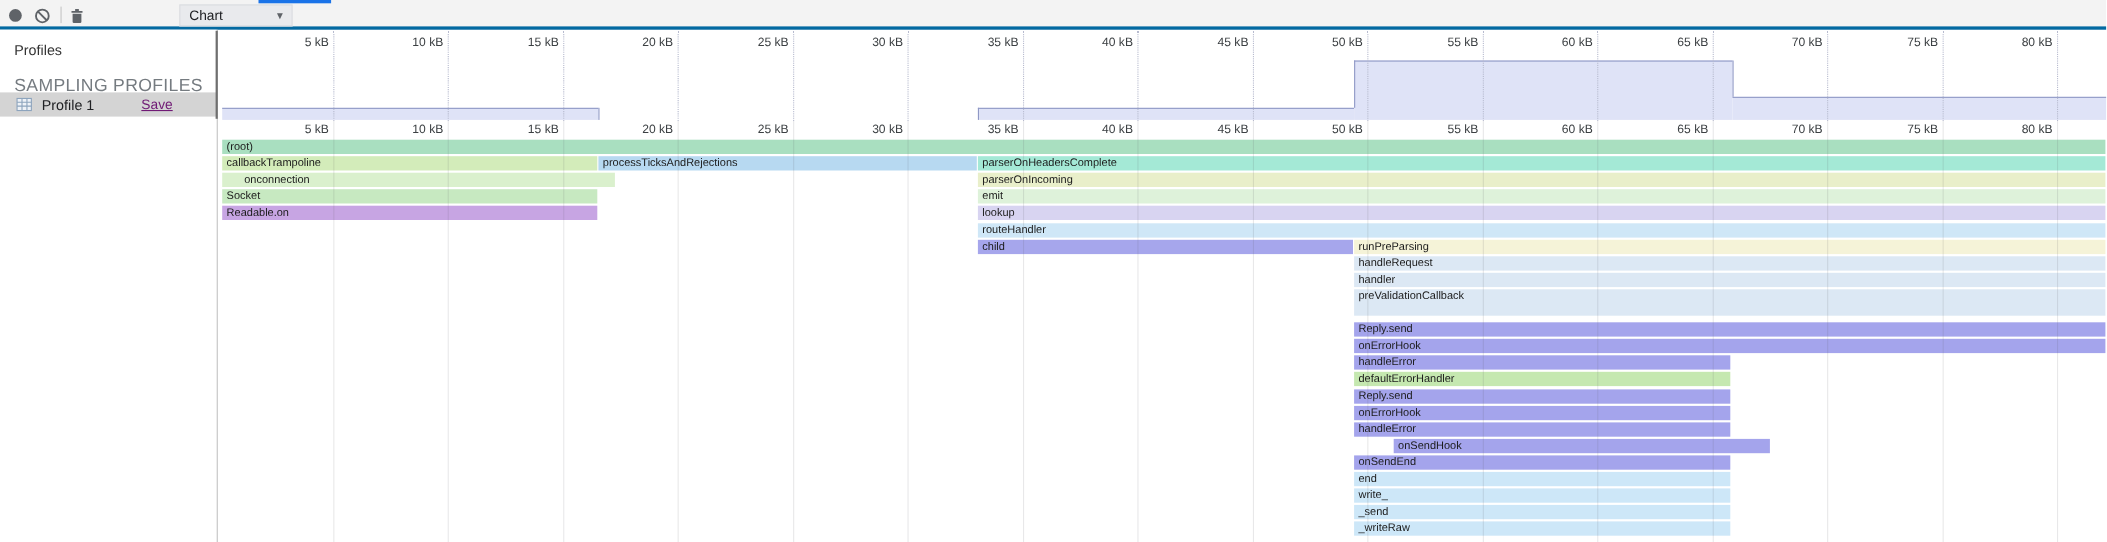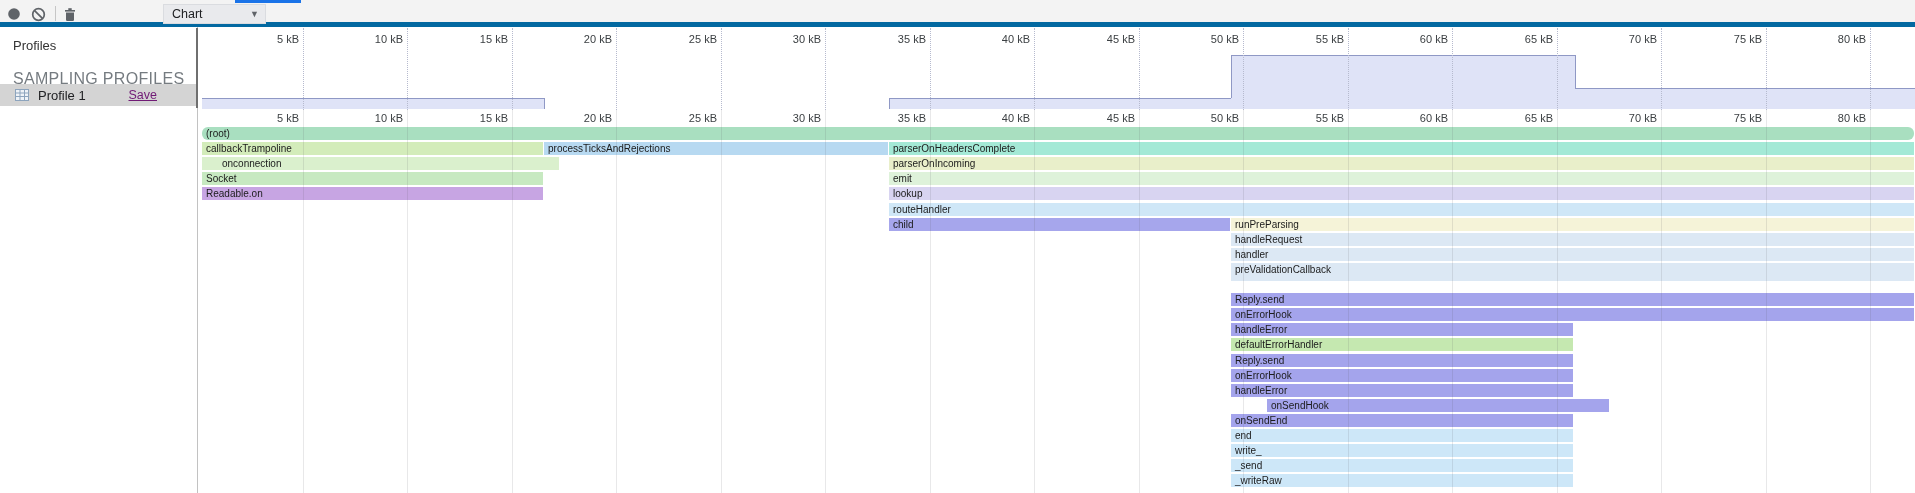--- a/index.html
+++ b/index.html
@@ -1,20 +1,20 @@
 <!DOCTYPE html>
 <html><head>
 <meta charset="utf-8">
 <style>
   html,body{margin:0;padding:0;background:#fff;}
   .screen{position:relative;width:1915px;height:493px;background:#fff;overflow:hidden;
           font-family:"Liberation Sans",sans-serif;-webkit-font-smoothing:antialiased;}
   .abs{position:absolute;}
   
-  .toolbar{left:0;top:0;width:1915px;height:27px;background:#f3f3f3;border-bottom:5px solid #0369a1;box-sizing:border-box;}
+  .toolbar{left:0;top:0;width:1915px;height:27px;background:#f3f3f3;border-bottom:3px solid #0369a1;box-sizing:border-box;}
   .tbtn{position:absolute;top:6px;width:16px;height:16px;display:flex;align-items:center;justify-content:center;cursor:pointer;}
   .tsep{position:absolute;left:55px;top:6px;width:1px;height:15px;background:#c6c6c6;}
   .chart-select{position:absolute;left:163px;top:4px;width:103px;height:20px;background:#e9eaed;border:1px solid #dadce0;
     box-sizing:border-box;display:flex;align-items:center;font-size:12.5px;color:#202124;padding:0 6px 0 8px;cursor:pointer;}
   .chart-select .arrow{margin-left:auto;font-size:9px;color:#5f6368;}
   .tab-indicator{left:235px;top:0;width:66px;height:2.5px;}
   
   .sidebar{left:0;top:27px;width:197px;height:466px;background:#fff;}
   .sb-title{position:absolute;left:13px;top:11px;font-size:13px;color:#333;}
   .sb-section{position:absolute;left:13px;top:43px;font-size:16px;color:#757b80;letter-spacing:.3px;}
@@ -154,21 +154,21 @@
     <div class="ovgrid" style="left: 1870px;"></div>
     <div class="flgrid" style="left: 1870px;"></div>
     <div class="ovstep" style="left: 202px; top: 98px; width: 342px; height: 11px; background: rgb(223, 227, 247); border-top-color: rgb(143, 152, 197);"></div>
     <div class="ovstep" style="left: 889px; top: 98px; width: 342px; height: 11px; background: rgb(223, 227, 247); border-top-color: rgb(143, 152, 197);"></div>
     <div class="ovstep" style="left: 1231px; top: 55px; width: 344px; height: 54px; background: rgb(223, 227, 247); border-top-color: rgb(143, 152, 197);"></div>
     <div class="ovstep" style="left: 1575px; top: 88px; width: 340px; height: 21px; background: rgb(223, 227, 247); border-top-color: rgb(143, 152, 197);"></div>
     <div class="ovedge" style="left: 544px; top: 98px; height: 11px; background: rgb(143, 152, 197);"></div>
     <div class="ovedge" style="left: 889px; top: 98px; height: 11px; background: rgb(143, 152, 197);"></div>
     <div class="ovedge" style="left: 1231px; top: 55px; height: 43px; background: rgb(143, 152, 197);"></div>
     <div class="ovedge" style="left: 1575px; top: 55px; height: 33px; background: rgb(143, 152, 197);"></div>
-    <div class="bar" style="left: 202px; top: 127px; width: 1712px; height: 13px; background: rgb(169, 223, 192); border-radius: 6px;">
+    <div class="bar" style="left: 202px; top: 127px; width: 1712px; height: 13px; background: rgb(169, 223, 192);">
       <span>(root)</span>
     </div>
     <div class="bar" style="left: 202px; top: 142px; width: 341px; height: 13px; background: rgb(211, 236, 186);">
       <span>callbackTrampoline</span>
     </div>
     <div class="bar" style="left: 544px; top: 142px; width: 344px; height: 13px; background: rgb(183, 217, 241);">
       <span>processTicksAndRejections</span>
     </div>
     <div class="bar" style="left: 889px; top: 142px; width: 1025px; height: 13px; background: rgb(164, 233, 214);">
       <span>parserOnHeadersComplete</span>
@@ -199,21 +199,21 @@
     </div>
     <div class="bar" style="left: 1231px; top: 218px; width: 683px; height: 13px; background: rgb(245, 243, 216);">
       <span>runPreParsing</span>
     </div>
     <div class="bar" style="left: 1231px; top: 233px; width: 683px; height: 13px; background: rgb(220, 232, 244);">
       <span>handleRequest</span>
     </div>
     <div class="bar" style="left: 1231px; top: 248px; width: 683px; height: 13px; background: rgb(220, 232, 244);">
       <span>handler</span>
     </div>
-    <div class="bar" style="left: 1231px; top: 263px; width: 683px; height: 18px; background: rgb(220, 232, 244);">
+    <div class="bar" style="left: 1231px; top: 263px; width: 683px; height: 24px; background: rgb(220, 232, 244);">
       <span>preValidationCallback</span>
     </div>
     <div class="bar" style="left: 1231px; top: 293px; width: 683px; height: 13px; background: rgb(164, 164, 236);">
       <span>Reply.send</span>
     </div>
     <div class="bar" style="left: 1231px; top: 308px; width: 683px; height: 13px; background: rgb(164, 164, 236);">
       <span>onErrorHook</span>
     </div>
     <div class="bar" style="left: 1231px; top: 323px; width: 342px; height: 13px; background: rgb(164, 164, 236);">
       <span>handleError</span>

